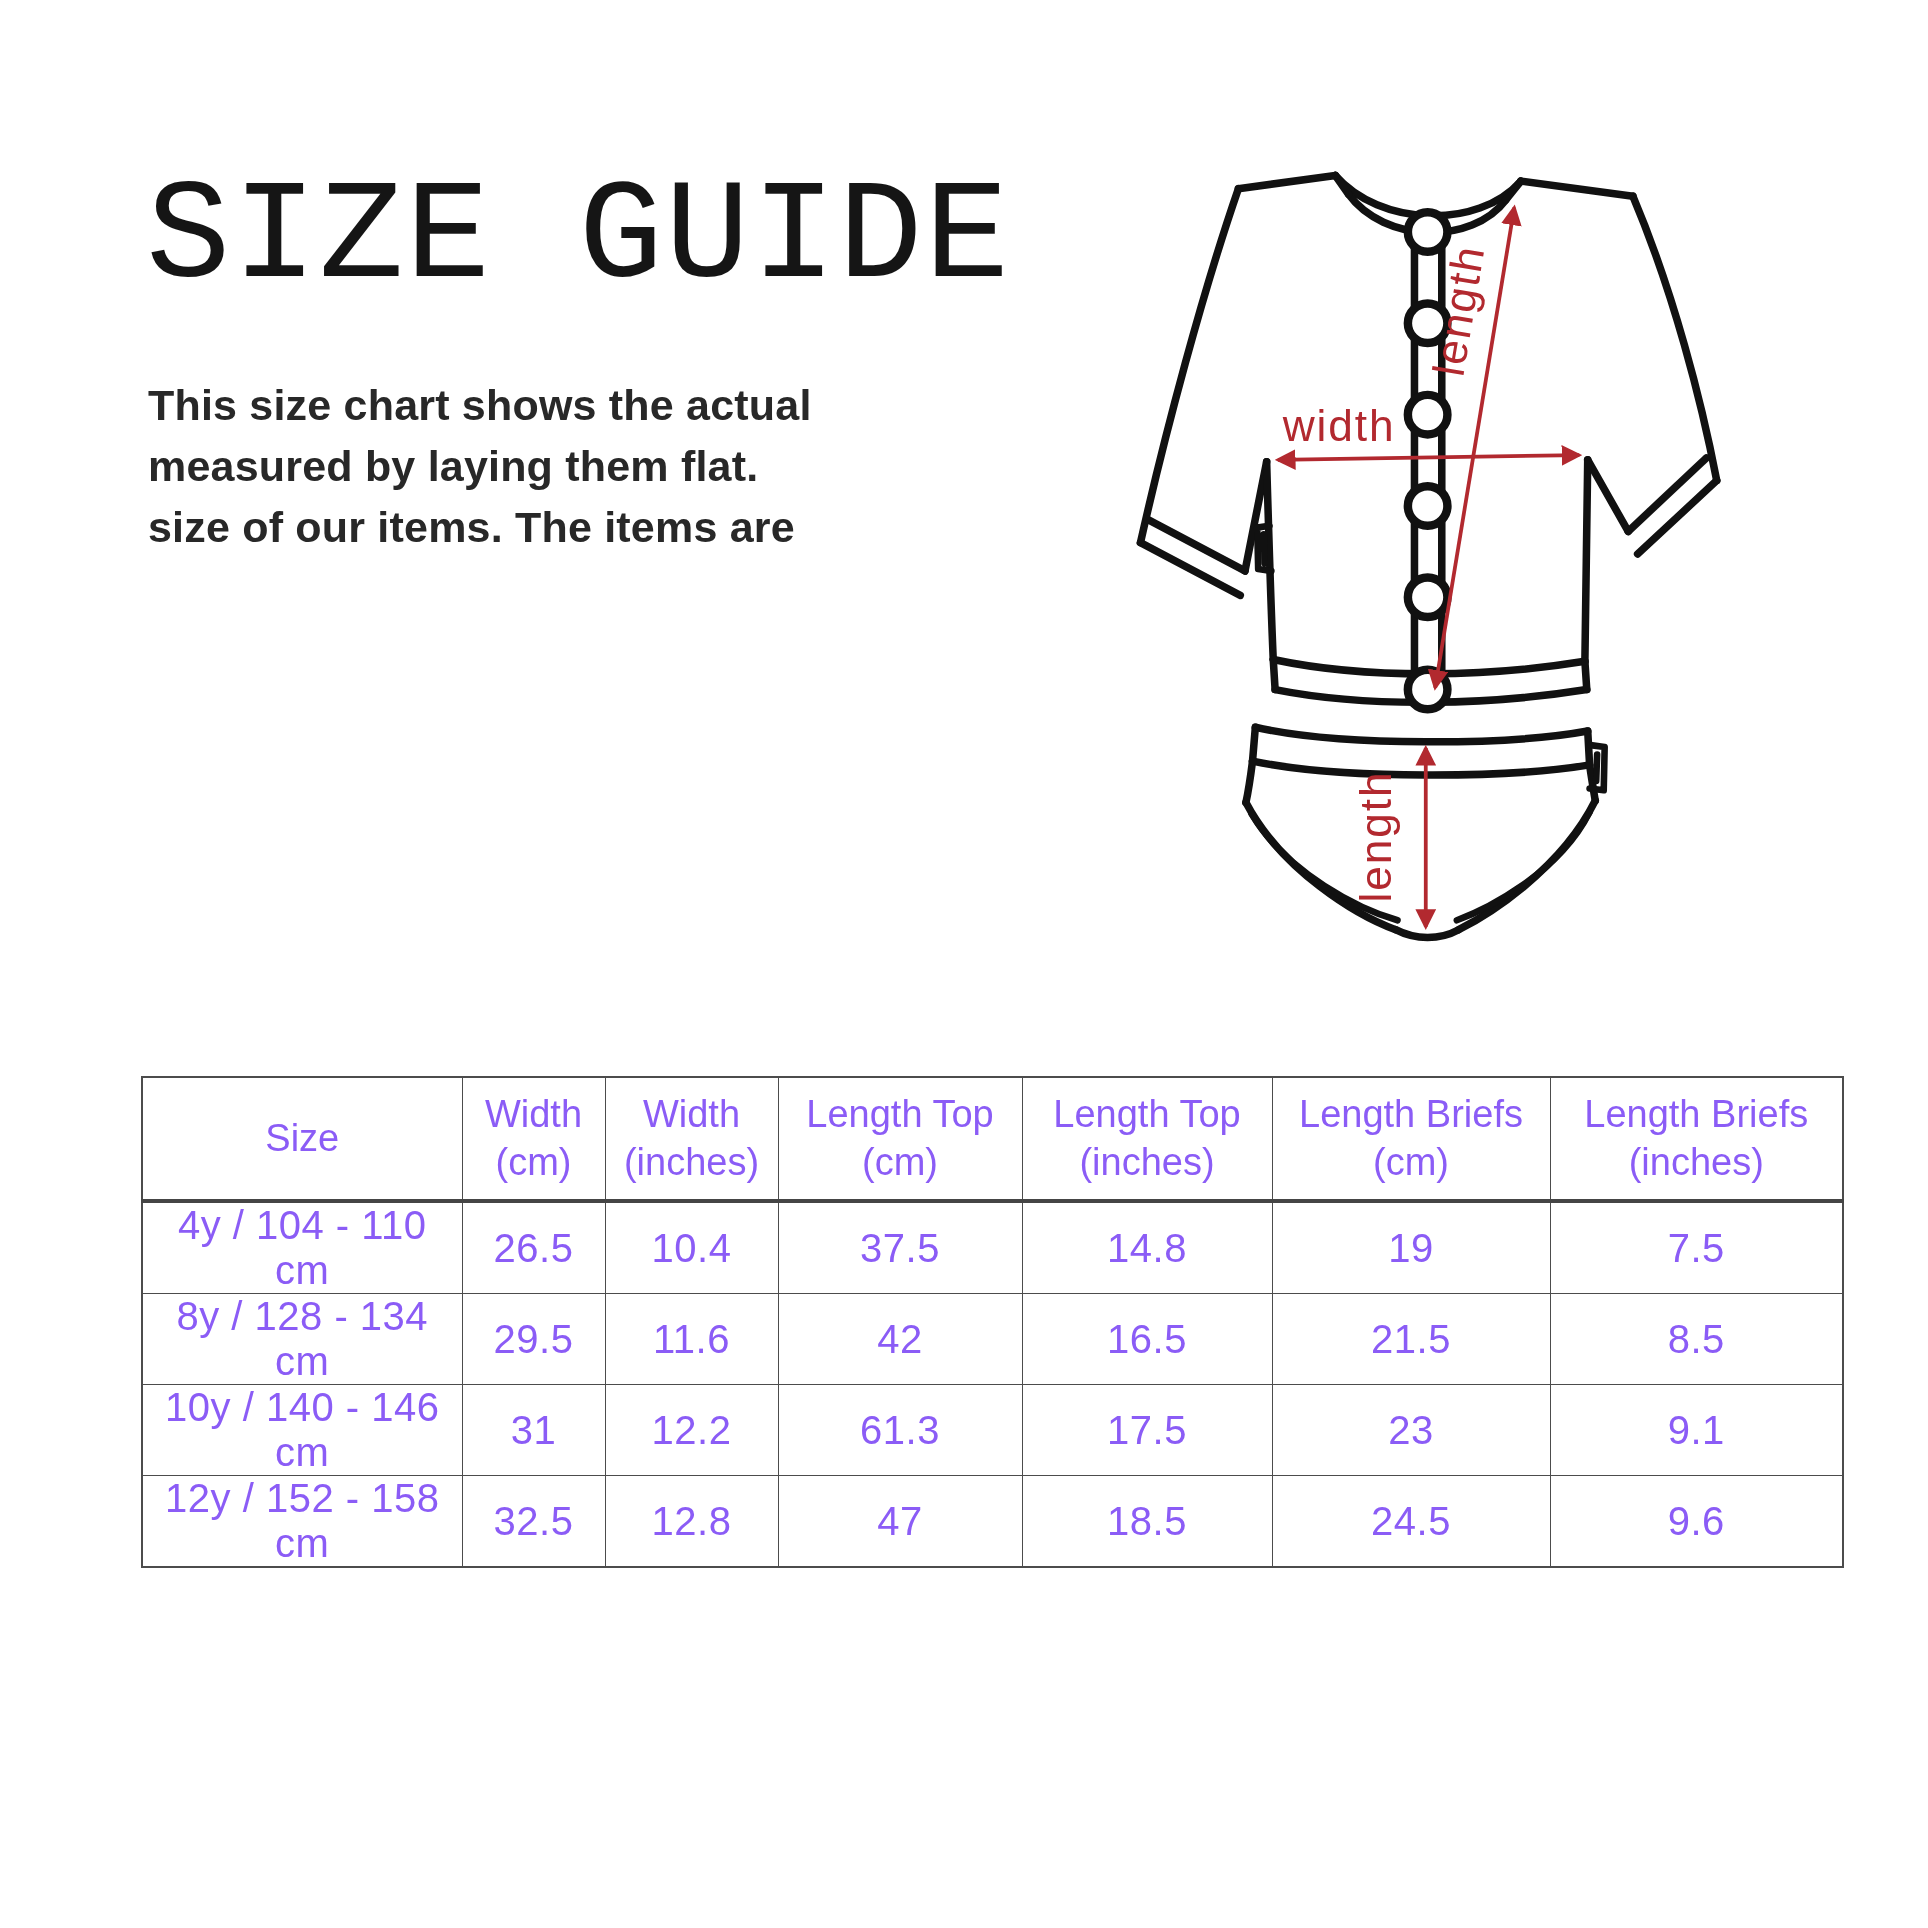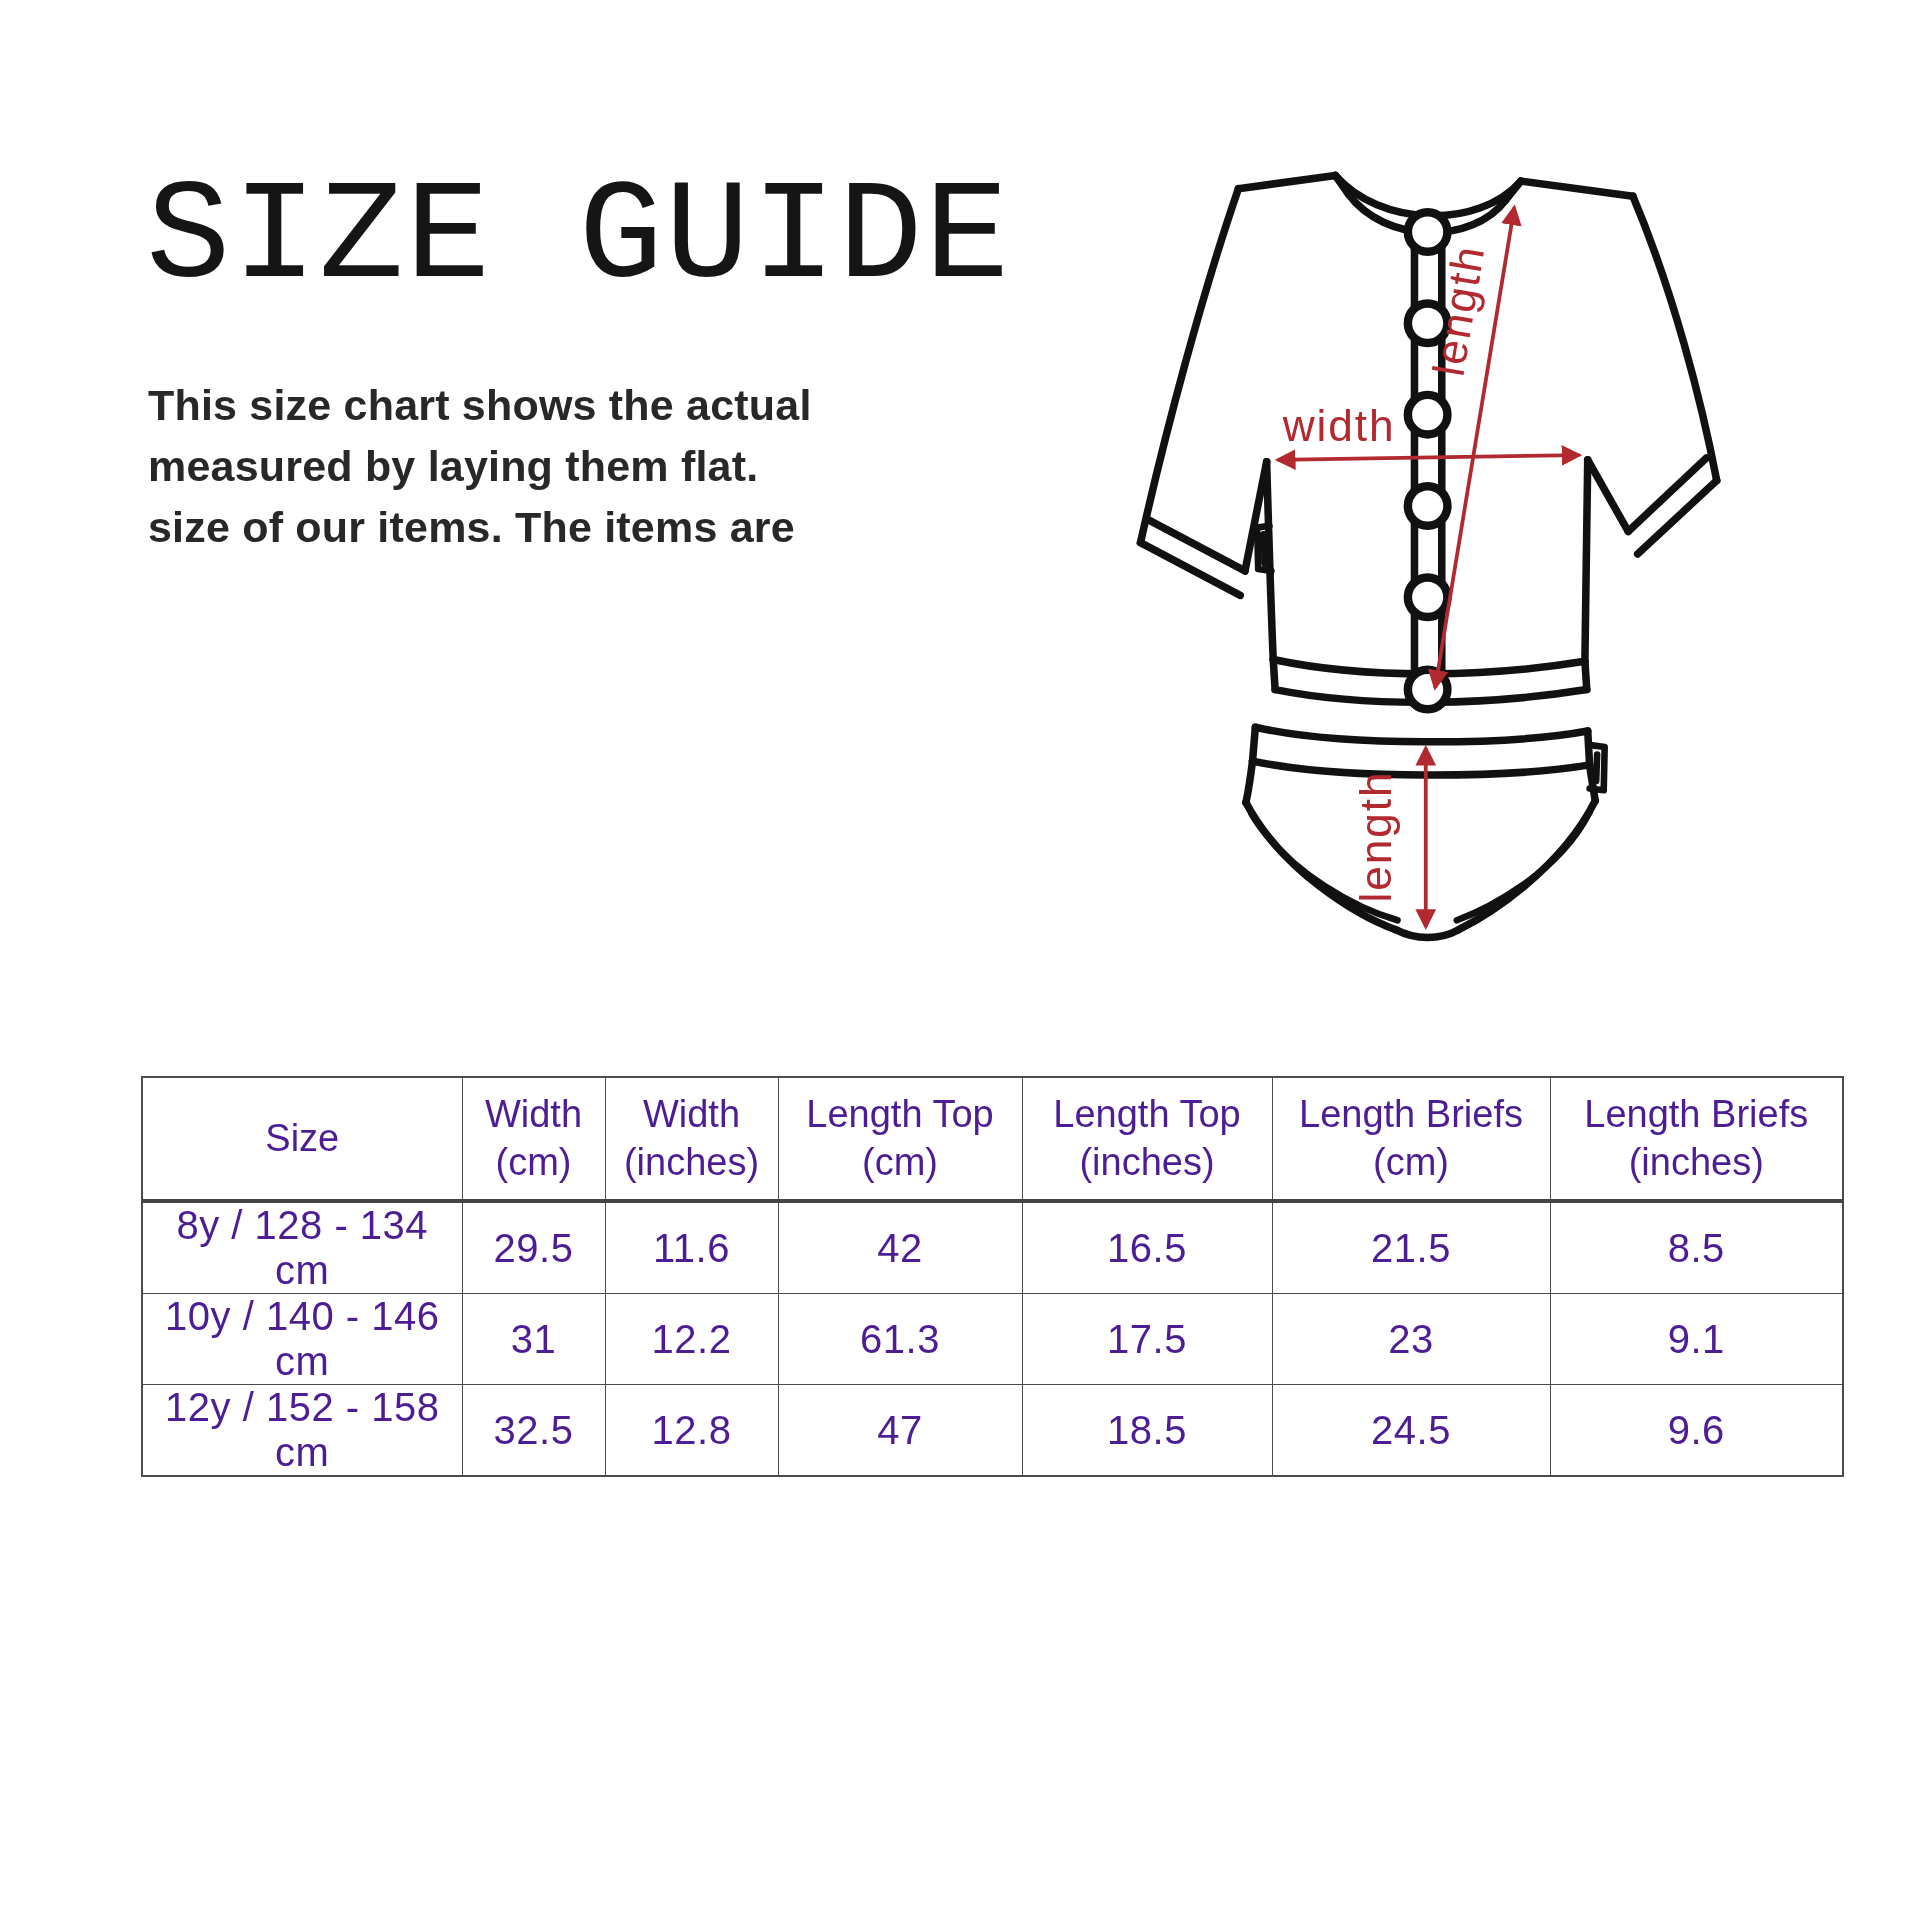--- a/index.html
+++ b/index.html
@@ -13,21 +13,21 @@
   #intro{position:absolute;left:148px;top:375px;width:772px;
          font-size:43px;line-height:61px;color:#282828;letter-spacing:0.2px;}
   #intro span{display:block;font-weight:bold;}
 
   
   #diagram{position:absolute;left:1097px;top:151px;width:650px;height:838px;}
 
   
   #size-table{position:absolute;left:141px;top:1076px;width:1701px;
               border-collapse:collapse;table-layout:fixed;
-              font-size:40px;color:#4c1d95;}
+              font-size:40px;color:#8b5cf6;}
   #size-table th,#size-table td{border:1.9px solid #4c4c4c;text-align:center;vertical-align:middle;
               padding:0 3.8px;font-weight:normal;}
   #size-table{border:2.8px solid #4c4c4c;}
   #size-table thead th{height:121px;font-size:38px;line-height:1.25;white-space:pre-line;
               border-bottom:4.7px solid #454545;}
   #size-table tbody td{height:90px;letter-spacing:0.5px;}
 </style>
 </head>
 <body>
 
@@ -140,20 +140,29 @@
         <th>Length Top
 (inches)</th>
         <th>Length Briefs
 (cm)</th>
         <th>Length Briefs
 (inches)</th>
       </tr>
     </thead>
     <tbody>
       <tr>
+        <td>4y / 104 - 110 cm</td>
+        <td>26.5</td>
+        <td>10.4</td>
+        <td>37.5</td>
+        <td>14.8</td>
+        <td>19</td>
+        <td>7.5</td>
+      </tr>
+      <tr>
         <td>8y / 128 - 134 cm</td>
         <td>29.5</td>
         <td>11.6</td>
         <td>42</td>
         <td>16.5</td>
         <td>21.5</td>
         <td>8.5</td>
       </tr>
       <tr>
         <td>10y / 140 - 146 cm</td>

